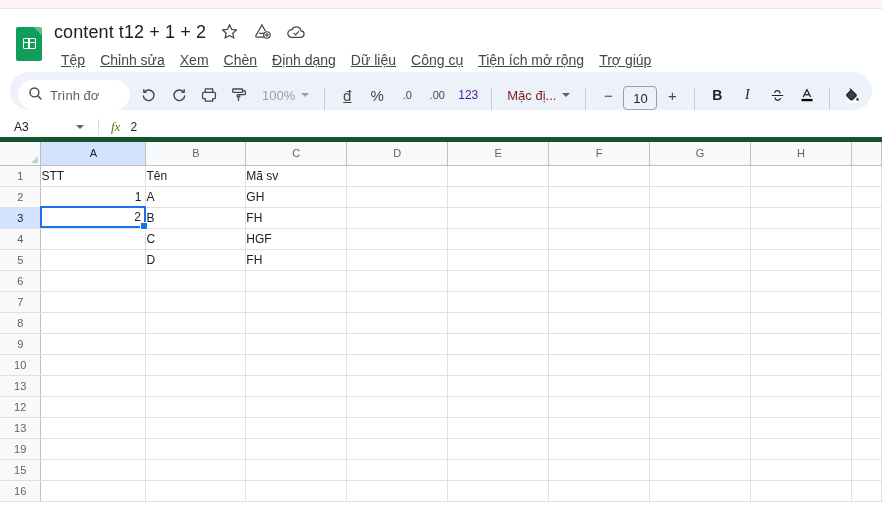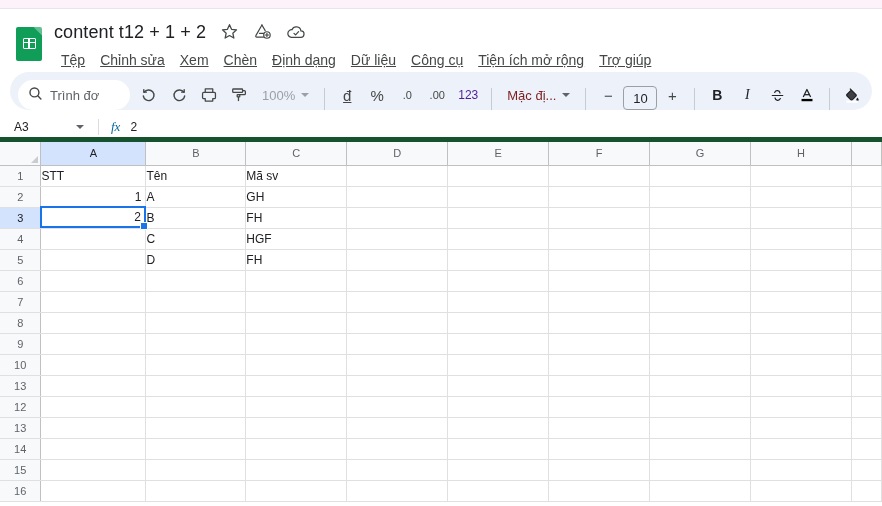--- a/index.html
+++ b/index.html
@@ -154,21 +154,21 @@
   .namebox {
     width: 98px; height: 100%;
     display: flex; align-items: center; justify-content: space-between;
     padding: 0 8px 0 14px; flex: none;
     font-size: 12px; color: #202124;
   }
   .fb-sep { width: 1px; height: 16px; background: #dadce0; flex: none; }
   .fx {
     font-size: 13px; font-style: italic;
     font-family: "Liberation Serif", serif;
-    color: #0369a1; padding: 0 10px 0 12px; flex: none;
+    color: #4d7c0f; padding: 0 10px 0 12px; flex: none;
   }
   .fb-value { font-size: 12px; color: #202124; }
 
   
   .gridwrap { position: relative; background: #ffffff; }
   table.sheet { border-collapse: collapse; table-layout: fixed; }
   table.sheet td, table.sheet th { padding: 0; }
 
   .corner {
     width: 41px; height: 23px;
@@ -579,21 +579,21 @@
             <td class="cell"></td>
             <td class="cell"></td>
             <td class="cell"></td>
             <td class="cell"></td>
             <td class="cell"></td>
             <td class="cell"></td>
             <td class="cell"></td>
             <td class="cell"></td>
           </tr>
           <tr>
-            <td class="rowhead">14</td>
+            <td class="rowhead">19</td>
             <td class="cell"></td>
             <td class="cell"></td>
             <td class="cell"></td>
             <td class="cell"></td>
             <td class="cell"></td>
             <td class="cell"></td>
             <td class="cell"></td>
             <td class="cell"></td>
             <td class="cell"></td>
           </tr>

